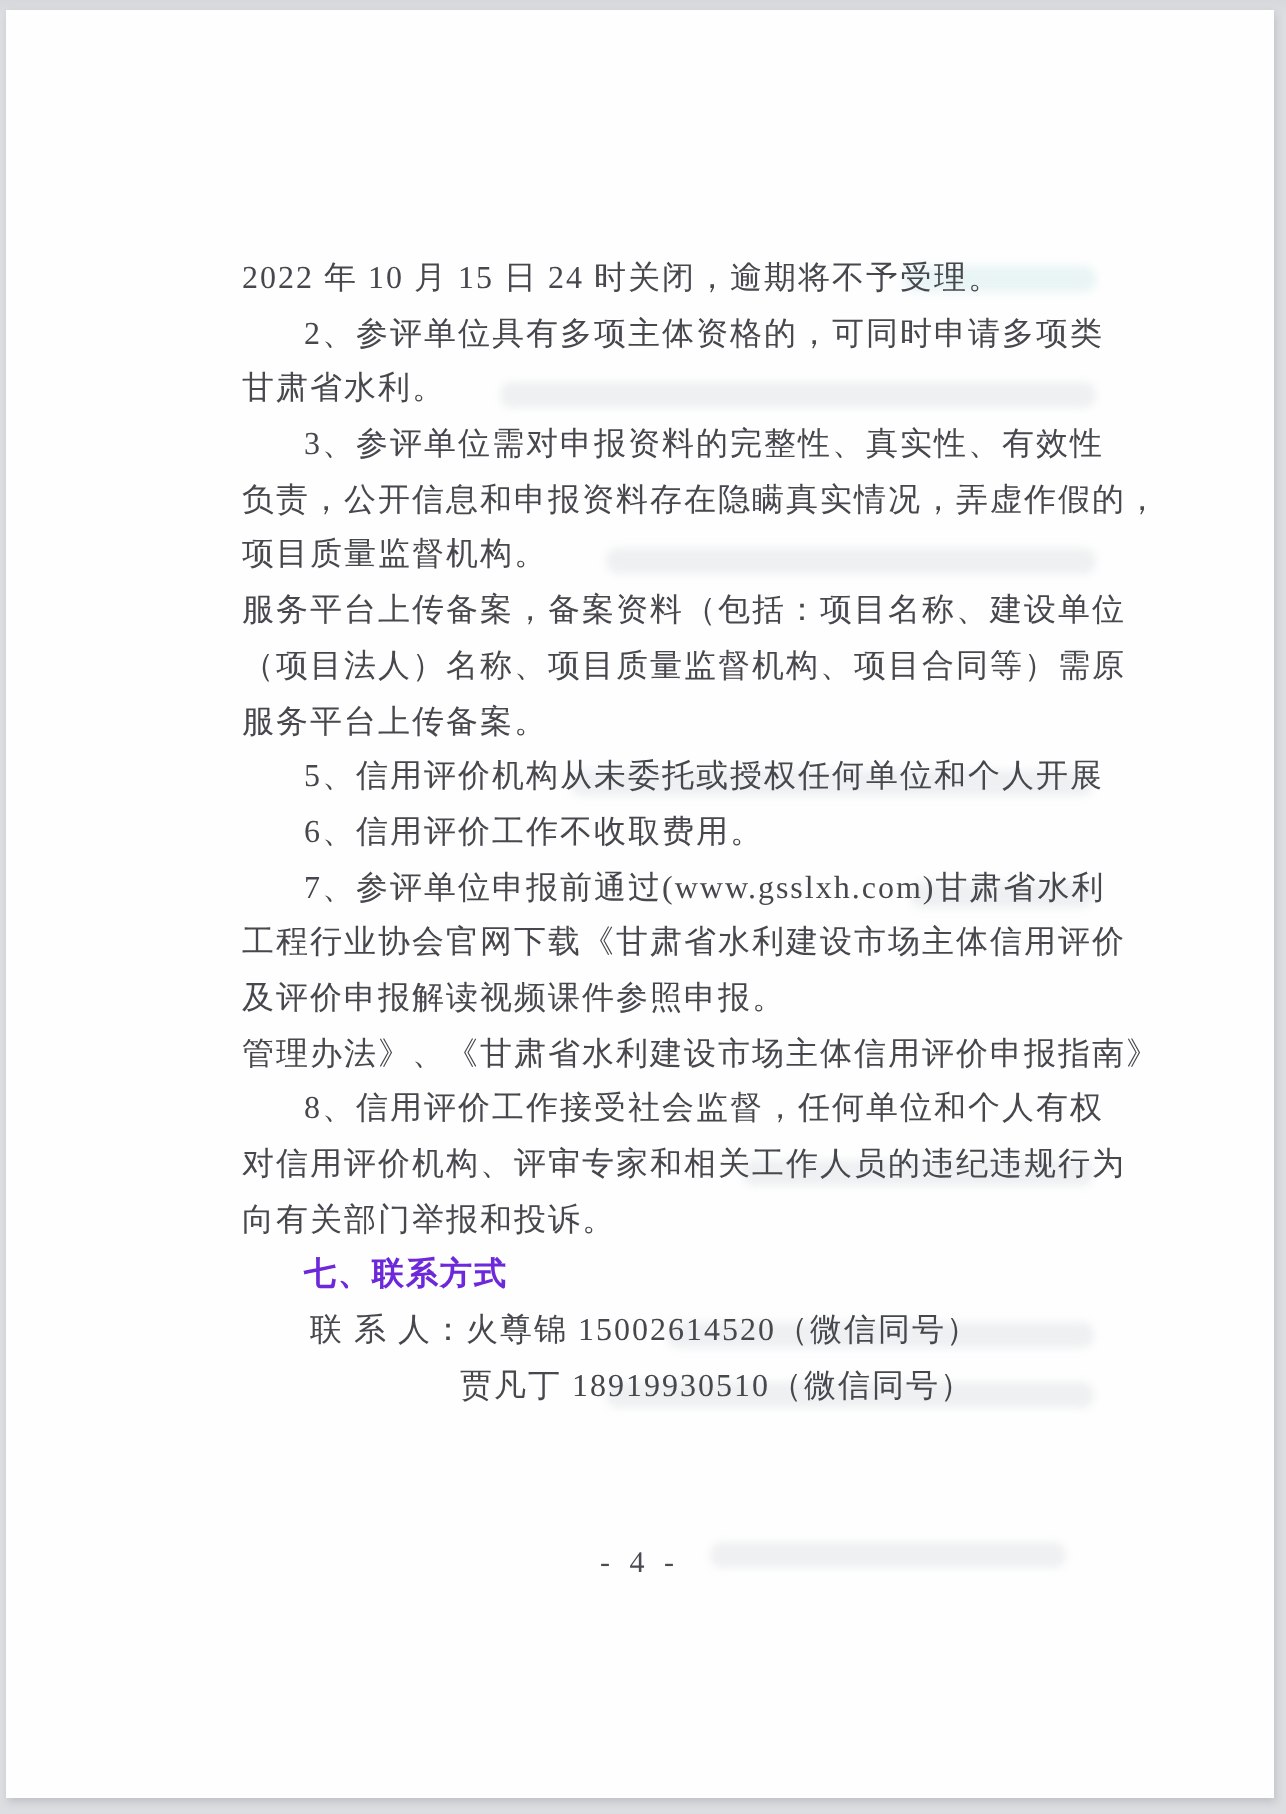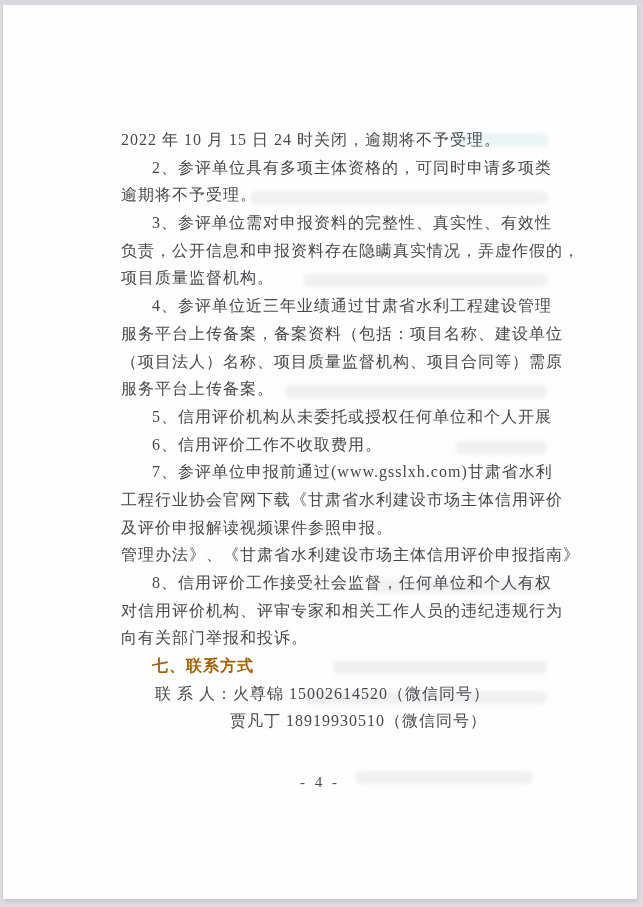--- a/index.html
+++ b/index.html
@@ -34,21 +34,21 @@
     font-size: 16px;
     color: #46484d;
     letter-spacing: 1px;
   }
   .line {
     height: 27.7px;
     line-height: 27.7px;
     white-space: nowrap;
   }
   .line.indent  { padding-left: 31px; }
-  .line.heading { padding-left: 31px; font-weight: bold; color: #a16207; }
+  .line.heading { padding-left: 31px; font-weight: bold; color: #6d28d9; }
   .line.contact  { padding-left: 34px; }
   .line.contact2 { padding-left: 109px; }
   .pagenum {
     position: absolute;
     left: 0;
     top: 765px;
     width: 100%;
     height: 24px;
     line-height: 24px;
     text-align: center;
@@ -79,25 +79,24 @@
     <div class="ghost" style="left:282px; top:380px; width:262px;"></div>
     <div class="ghost" style="left:452px; top:436px; width:92px;"></div>
     <div class="ghost" style="left:368px; top:575px; width:176px;"></div>
     <div class="ghost" style="left:330px; top:656px; width:214px;"></div>
     <div class="ghost" style="left:300px; top:686px; width:244px;"></div>
     <div class="ghost" style="left:352px; top:766px; width:178px;"></div>
 
     <div class="textblock">
       <div class="line flush">2022 年 10 月 15 日 24 时关闭，逾期将不予受理。</div>
       <div class="line indent">2、参评单位具有多项主体资格的，可同时申请多项类</div>
-      <div class="line flush">逾期将不予受理。</div>
+      <div class="line flush">甘肃省水利。</div>
       <div class="line indent">3、参评单位需对申报资料的完整性、真实性、有效性</div>
       <div class="line flush">负责，公开信息和申报资料存在隐瞒真实情况，弄虚作假的，</div>
       <div class="line flush">项目质量监督机构。</div>
-      <div class="line indent">4、参评单位近三年业绩通过甘肃省水利工程建设管理</div>
       <div class="line flush">服务平台上传备案，备案资料（包括：项目名称、建设单位</div>
       <div class="line flush">（项目法人）名称、项目质量监督机构、项目合同等）需原</div>
       <div class="line flush">服务平台上传备案。</div>
       <div class="line indent">5、信用评价机构从未委托或授权任何单位和个人开展</div>
       <div class="line indent">6、信用评价工作不收取费用。</div>
       <div class="line indent">7、参评单位申报前通过(www.gsslxh.com)甘肃省水利</div>
       <div class="line flush">工程行业协会官网下载《甘肃省水利建设市场主体信用评价</div>
       <div class="line flush">及评价申报解读视频课件参照申报。</div>
       <div class="line flush">管理办法》、《甘肃省水利建设市场主体信用评价申报指南》</div>
       <div class="line indent">8、信用评价工作接受社会监督，任何单位和个人有权</div>

